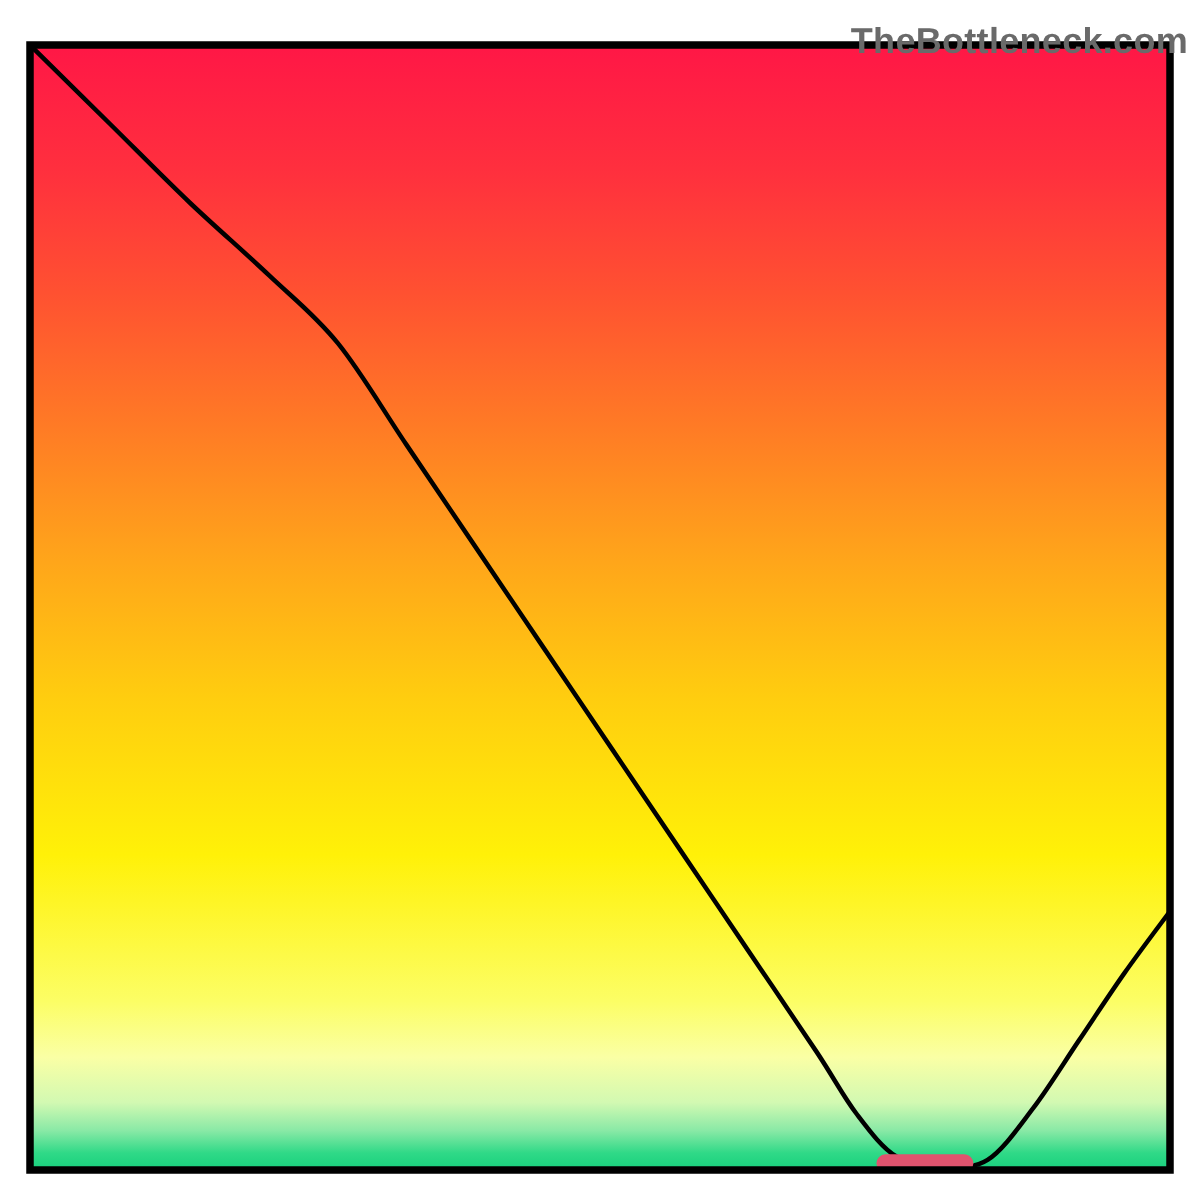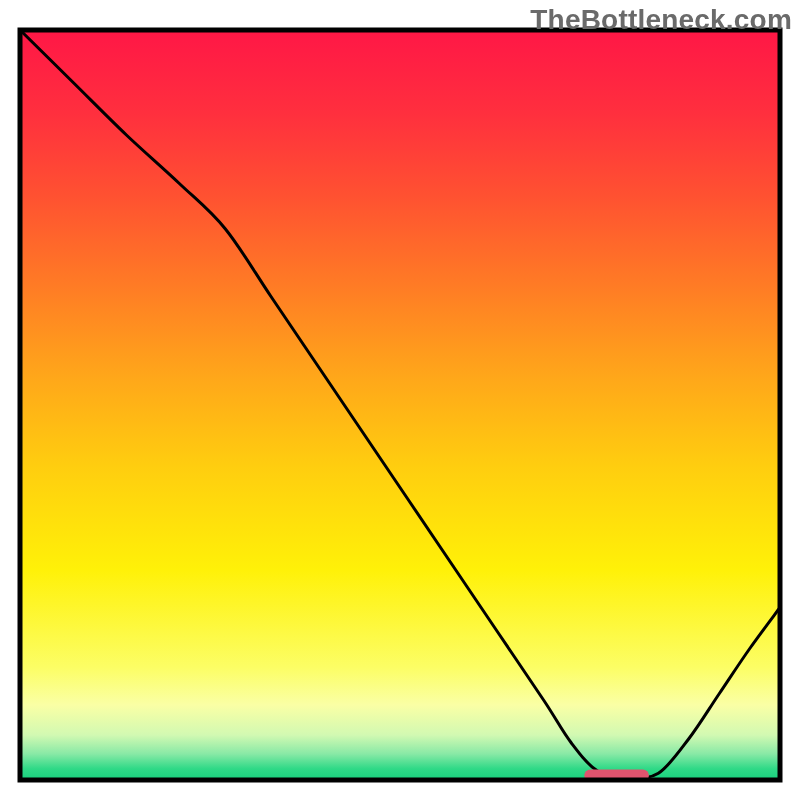--- a/index.html
+++ b/index.html
@@ -10,24 +10,24 @@
     background: #ffffff;
     overflow: hidden;
   }
   .chart-container {
     position: relative;
     width: 800px;
     height: 800px;
   }
   .watermark {
     position: absolute;
-    top: 4px;
+    top: 14px;
     right: 8px;
     font-family: Arial, Helvetica, sans-serif;
-    font-size: 28px;
+    font-size: 24px;
     font-weight: 600;
     color: #6a6a6a;
     letter-spacing: 0.2px;
   }
   svg {
     display: block;
   }
 </style>
 </head>
 <body>

